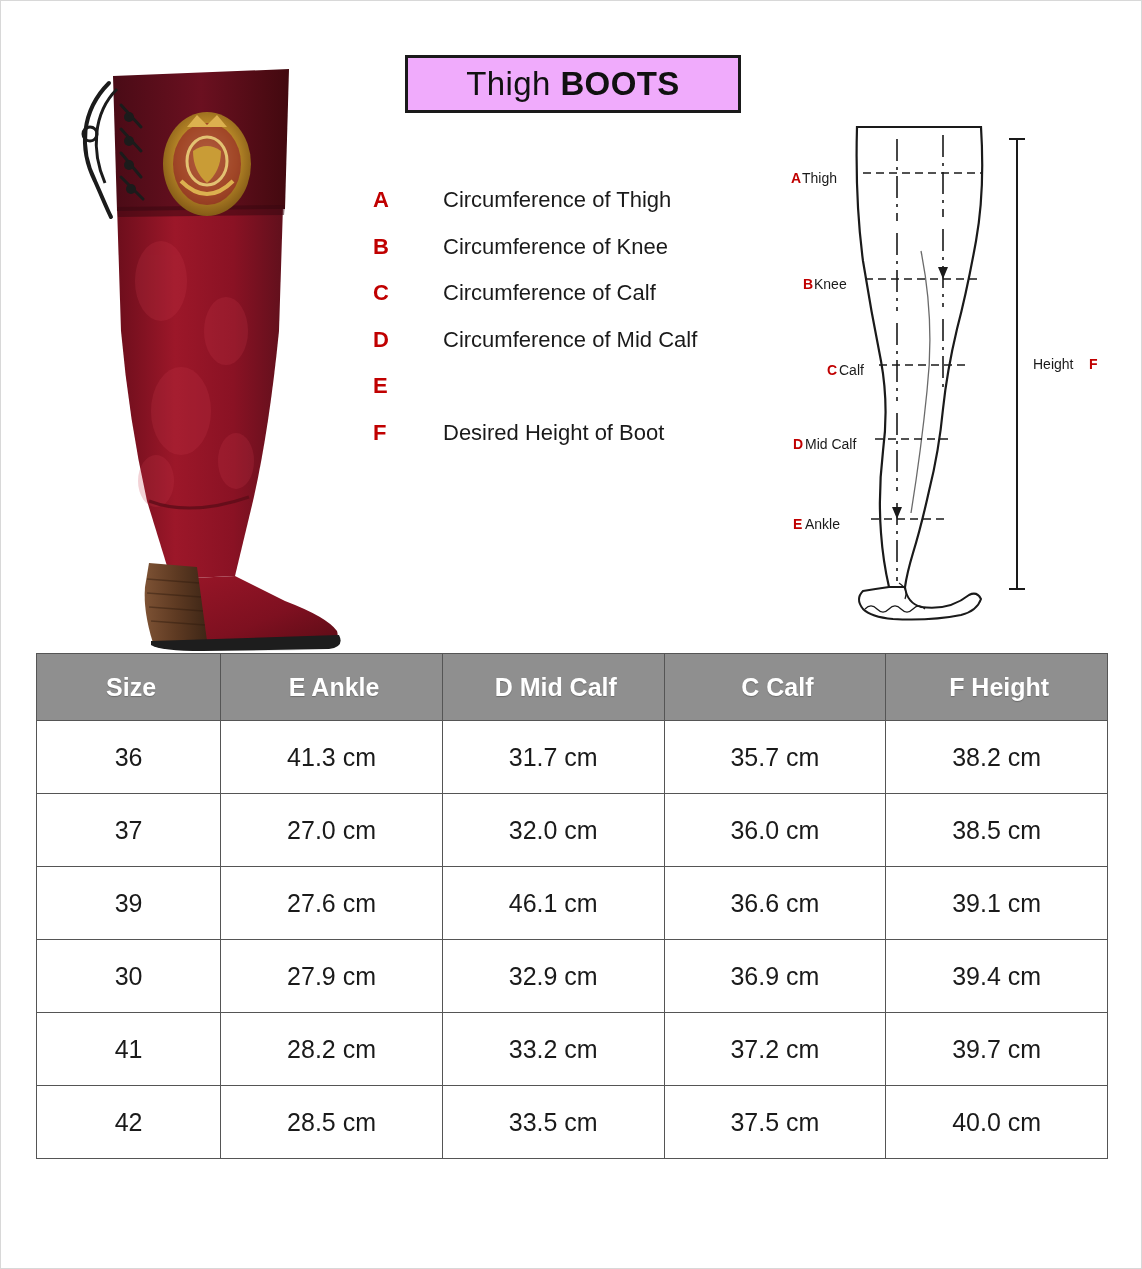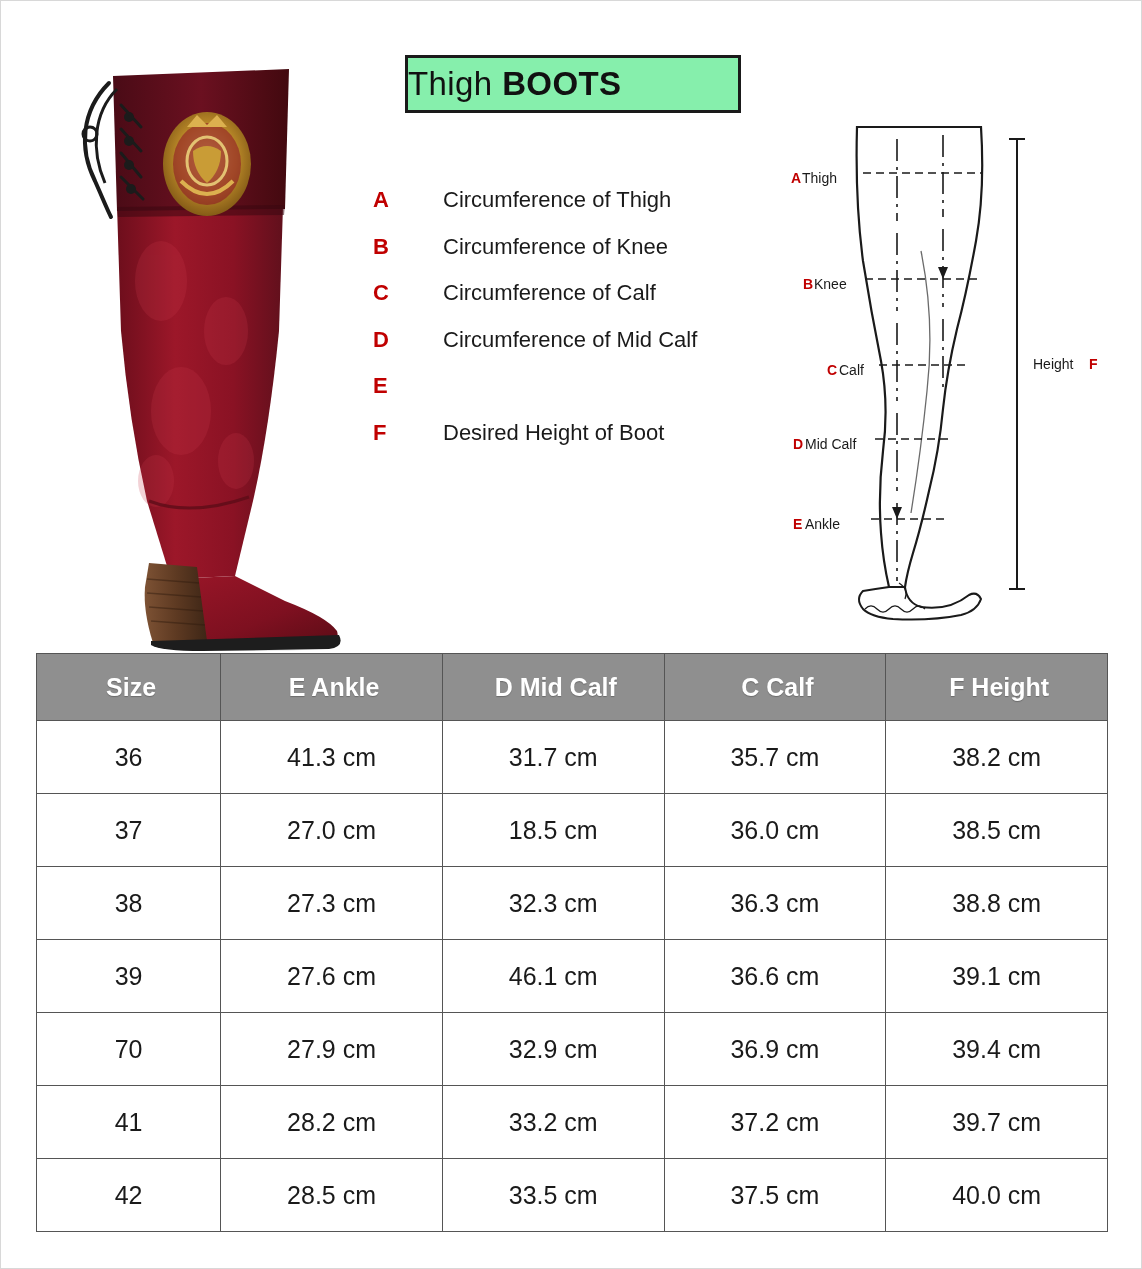--- a/index.html
+++ b/index.html
@@ -24,22 +24,22 @@
   
   .title-box {
     position: absolute;
     left: 404px;
     top: 54px;
     width: 330px;
     height: 52px;
     border: 3px solid #1a1a1a;
     display: flex;
     align-items: center;
-    justify-content: flex-start;
-    background: #86efac;
+    justify-content: center;
+    background: #f0abfc;
   }
   .title-text {
     font-size: 33px;
     color: #111;
     letter-spacing: 0.4px;
     white-space: nowrap;
   }
   .title-text .thin { font-weight: 400; }
   .title-text .bold { font-weight: 700; }
 
@@ -334,40 +334,33 @@
         <tr>
           <td>36</td>
           <td>41.3 cm</td>
           <td>31.7 cm</td>
           <td>35.7 cm</td>
           <td>38.2 cm</td>
         </tr>
         <tr>
           <td>37</td>
           <td>27.0 cm</td>
-          <td>18.5 cm</td>
+          <td>32.0 cm</td>
           <td>36.0 cm</td>
           <td>38.5 cm</td>
-        </tr>
-        <tr>
-          <td>38</td>
-          <td>27.3 cm</td>
-          <td>32.3 cm</td>
-          <td>36.3 cm</td>
-          <td>38.8 cm</td>
         </tr>
         <tr>
           <td>39</td>
           <td>27.6 cm</td>
           <td>46.1 cm</td>
           <td>36.6 cm</td>
           <td>39.1 cm</td>
         </tr>
         <tr>
-          <td>70</td>
+          <td>30</td>
           <td>27.9 cm</td>
           <td>32.9 cm</td>
           <td>36.9 cm</td>
           <td>39.4 cm</td>
         </tr>
         <tr>
           <td>41</td>
           <td>28.2 cm</td>
           <td>33.2 cm</td>
           <td>37.2 cm</td>

